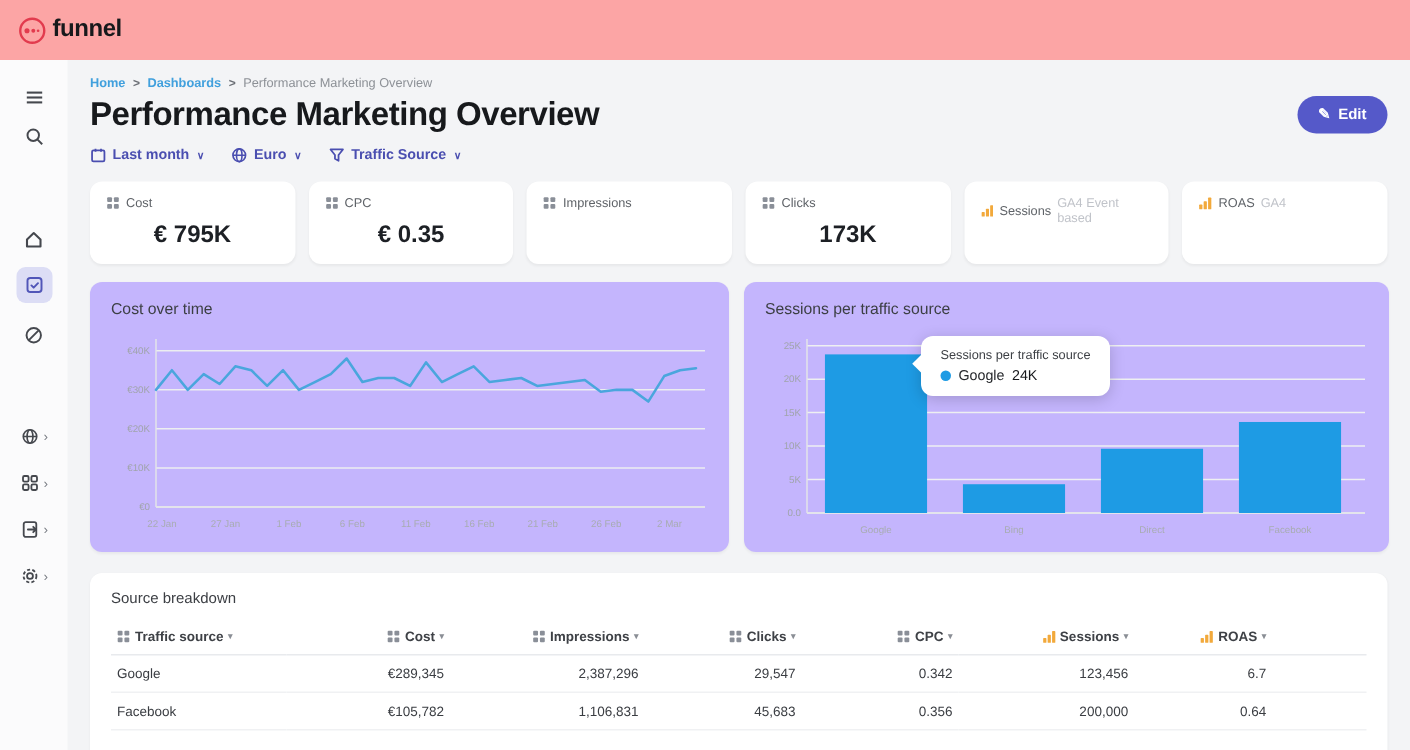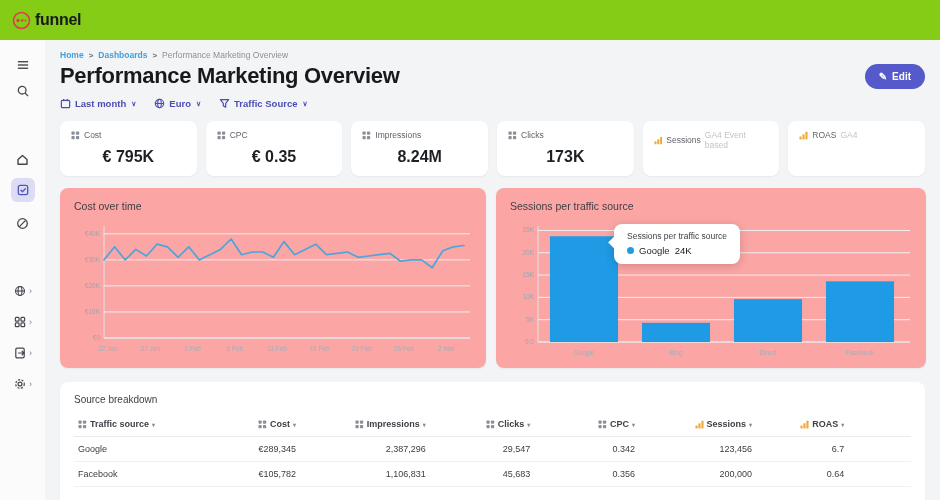--- a/index.html
+++ b/index.html
@@ -1,20 +1,20 @@
 <!DOCTYPE html>
 <html><head>
 <meta charset="utf-8">
 <style>
   * { margin:0; padding:0; box-sizing:border-box; }
   html,body { width:940px; height:500px; overflow:hidden; background:#fff;
     font-family:"Liberation Sans", sans-serif; }
 
   
-  .topbar { height:40px; background:#84cc16; display:flex; align-items:center; padding-left:12px; }
+  .topbar { height:40px; background:#fca5a5; display:flex; align-items:center; padding-left:12px; }
   .logo { display:flex; align-items:center; gap:4px; }
   .logo-text { font-size:16px; font-weight:600; color:#17191c; letter-spacing:-.3px; }
 
   
   .shell { display:flex; height:460px; background:#f3f4f6; }
   .sidebar { width:45px; background:#fbfbfc; display:flex; flex-direction:column;
     align-items:center; padding-top:12px; flex-shrink:0; }
   .side-item { width:30px; height:26px; display:flex; align-items:center; justify-content:center;
     gap:2px; cursor:pointer; }
   .side-item svg { display:block; }
@@ -45,21 +45,21 @@
   
   .kpi-row { display:flex; gap:9px; margin-top:12px; }
   .kpi-card { flex:1; background:#fff; border-radius:8px; padding:9px 11px 10px;
     box-shadow:0 1px 2px rgba(0,0,0,.05); }
   .kpi-head { display:flex; align-items:center; gap:4px; font-size:8.5px; color:#5f6368; }
   .kpi-sub { color:#c0c3c9; }
   .kpi-value { text-align:center; font-size:16px; font-weight:800; color:#1d2025; margin-top:8px; }
 
   
   .charts-row { display:flex; gap:10px; margin-top:12px; }
-  .chart-card { flex:1; background:#fca5a5; border-radius:8px; padding:12px 14px 8px;
+  .chart-card { flex:1; background:#c4b5fd; border-radius:8px; padding:12px 14px 8px;
     box-shadow:0 1px 2px rgba(0,0,0,.05); height:180px; position:relative; }
   .chart-title { font-size:10.5px; color:#3c3f44; }
   .chart-holder { margin-top:6px; }
 
   
   .tooltip { position:absolute; left:118px; top:36px; background:#fff; border-radius:8px;
     box-shadow:0 2px 10px rgba(0,0,0,.18); padding:7px 13px 8px; z-index:5; }
   .tooltip:before { content:""; position:absolute; left:-4px; top:14px; width:9px; height:9px;
     background:#fff; transform:rotate(45deg); }
   .tt-title { font-size:8.5px; color:#3c3f44; }
@@ -252,21 +252,20 @@
           <svg class="icon-grid-sm" width="9" height="9" viewBox="0 0 10 10">
               <g fill="#8a8f98">
                 <rect x="0.5" y="0.5" width="3.6" height="3.6" rx="0.8"></rect>
                 <rect x="5.5" y="0.5" width="3.6" height="3.6" rx="0.8"></rect>
                 <rect x="0.5" y="5.5" width="3.6" height="3.6" rx="0.8"></rect>
                 <rect x="5.5" y="5.5" width="3.6" height="3.6" rx="0.8"></rect>
               </g>
             </svg>
           <span>Impressions</span>
         </div>
-        <div class="kpi-value">8.24M</div>
       </div>
       <div class="kpi-card">
         <div class="kpi-head">
           <svg class="icon-grid-sm" width="9" height="9" viewBox="0 0 10 10">
               <g fill="#8a8f98">
                 <rect x="0.5" y="0.5" width="3.6" height="3.6" rx="0.8"></rect>
                 <rect x="5.5" y="0.5" width="3.6" height="3.6" rx="0.8"></rect>
                 <rect x="0.5" y="5.5" width="3.6" height="3.6" rx="0.8"></rect>
                 <rect x="5.5" y="5.5" width="3.6" height="3.6" rx="0.8"></rect>
               </g>

